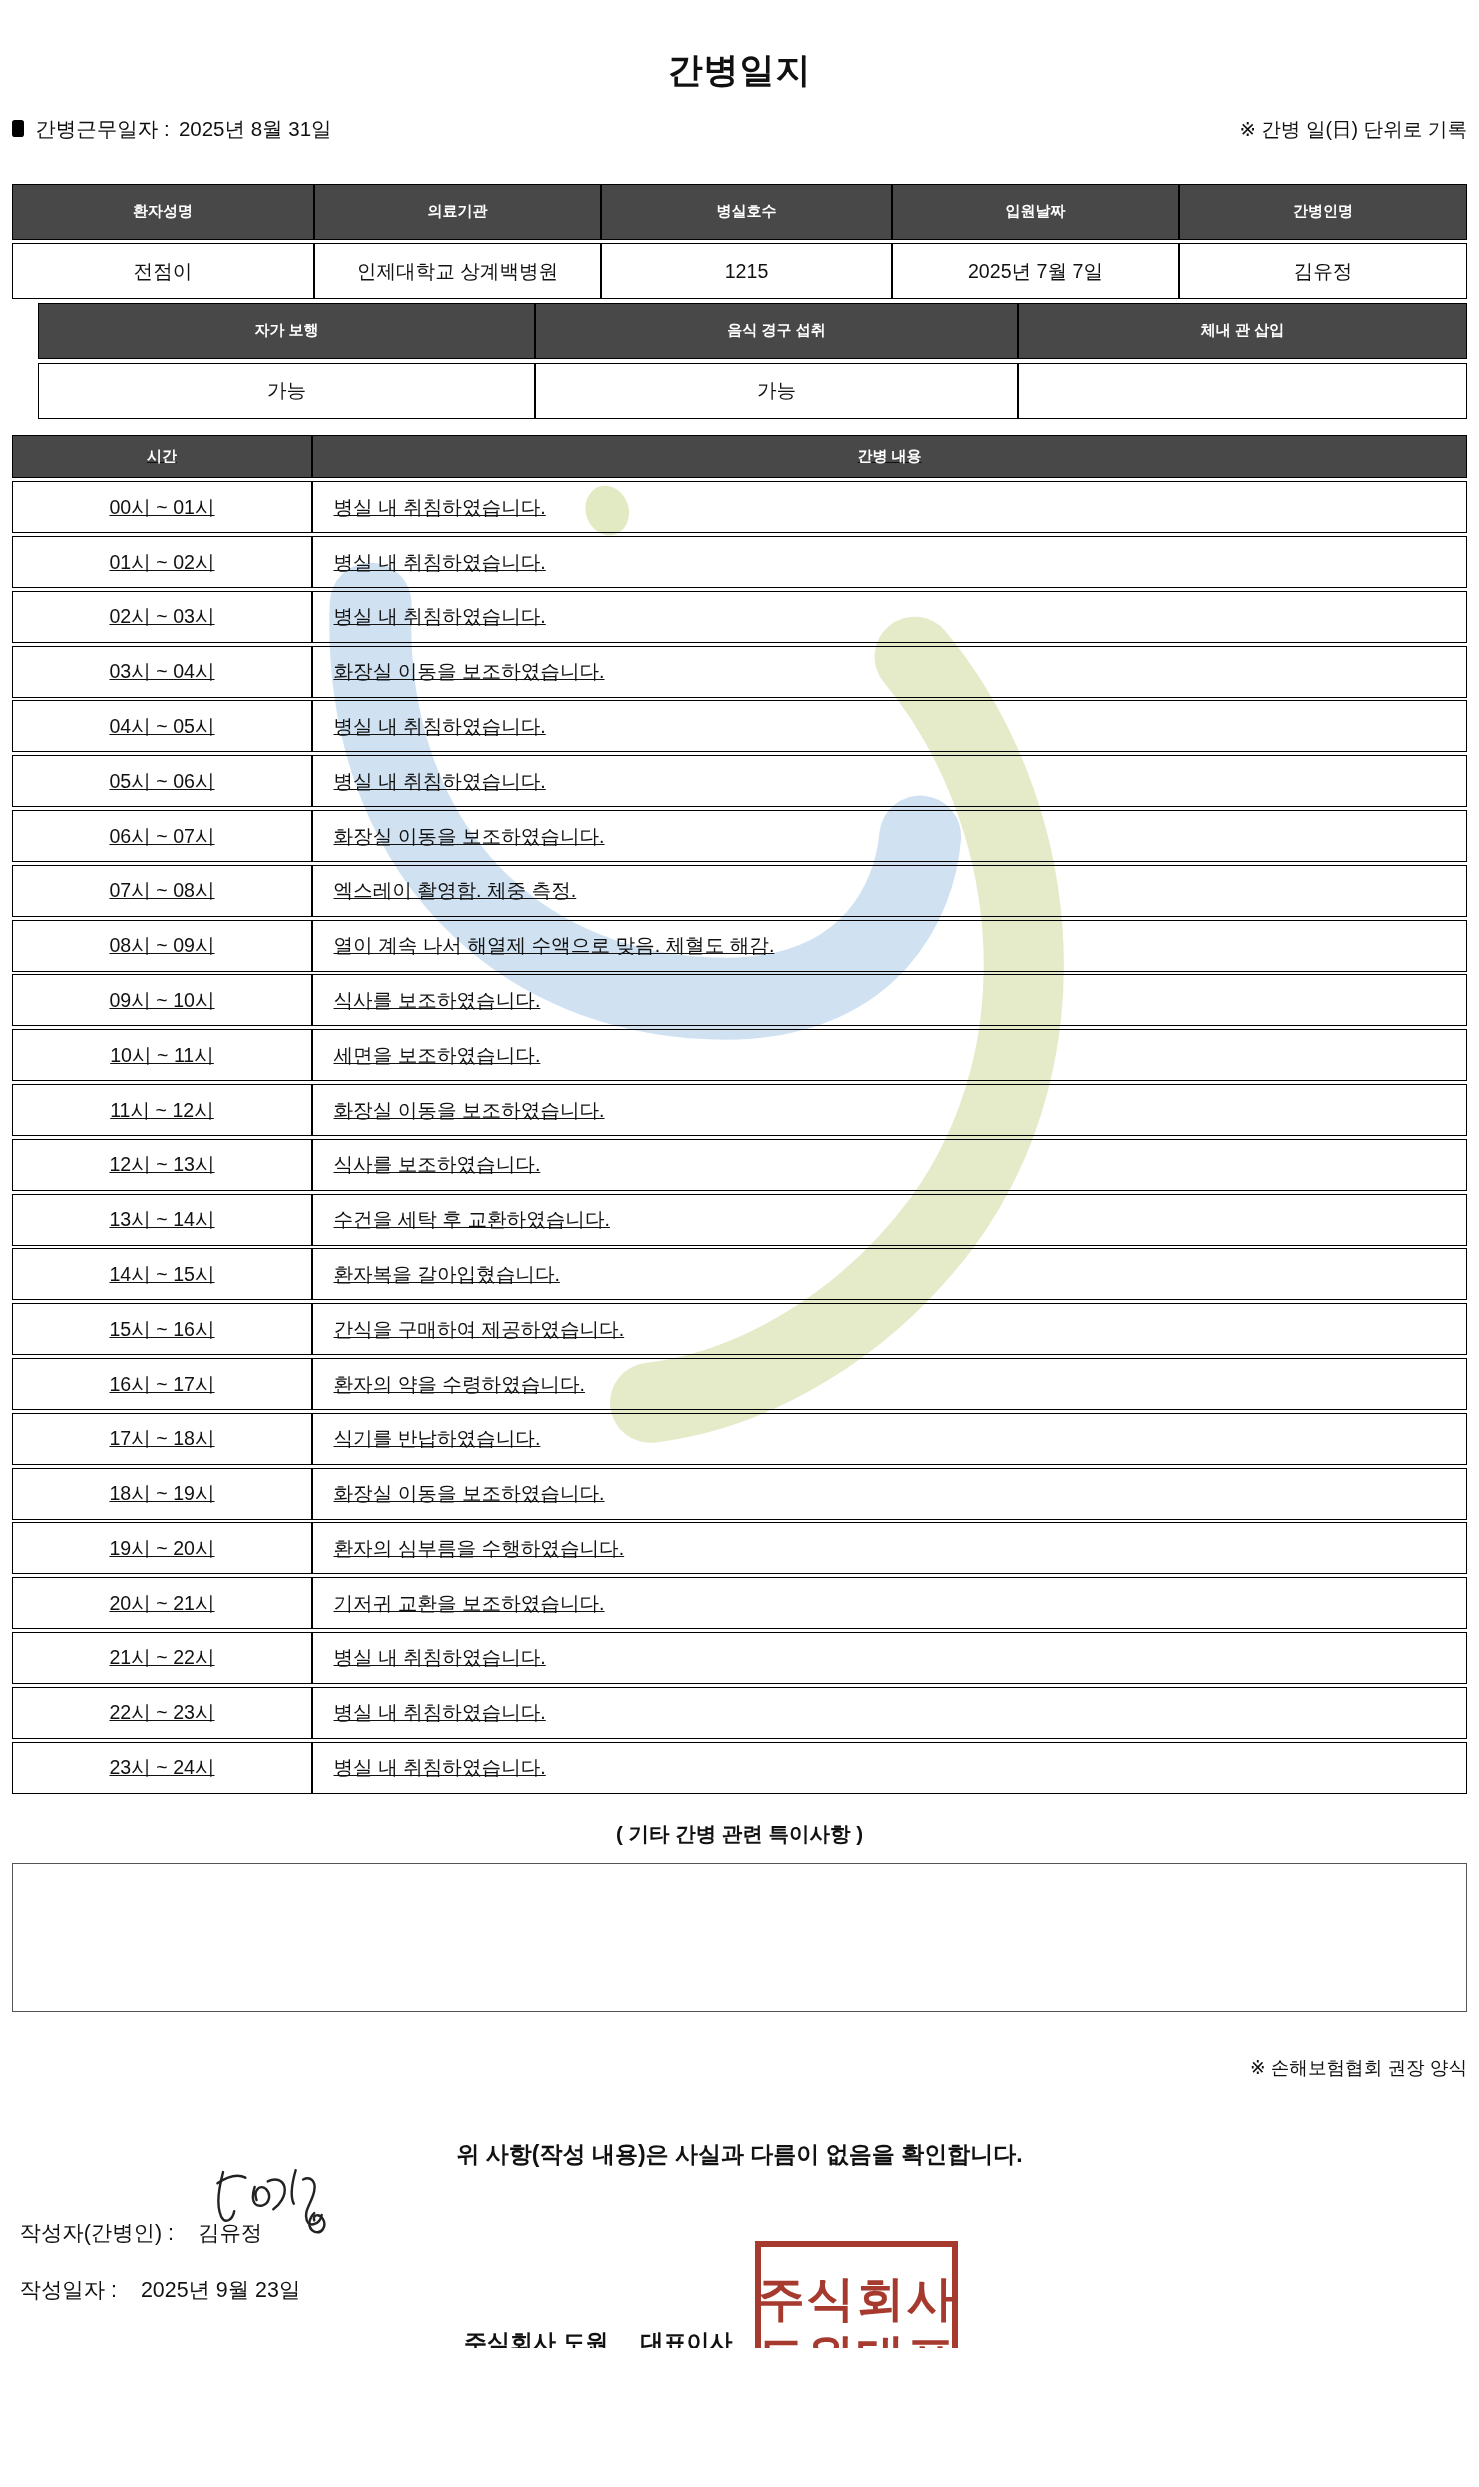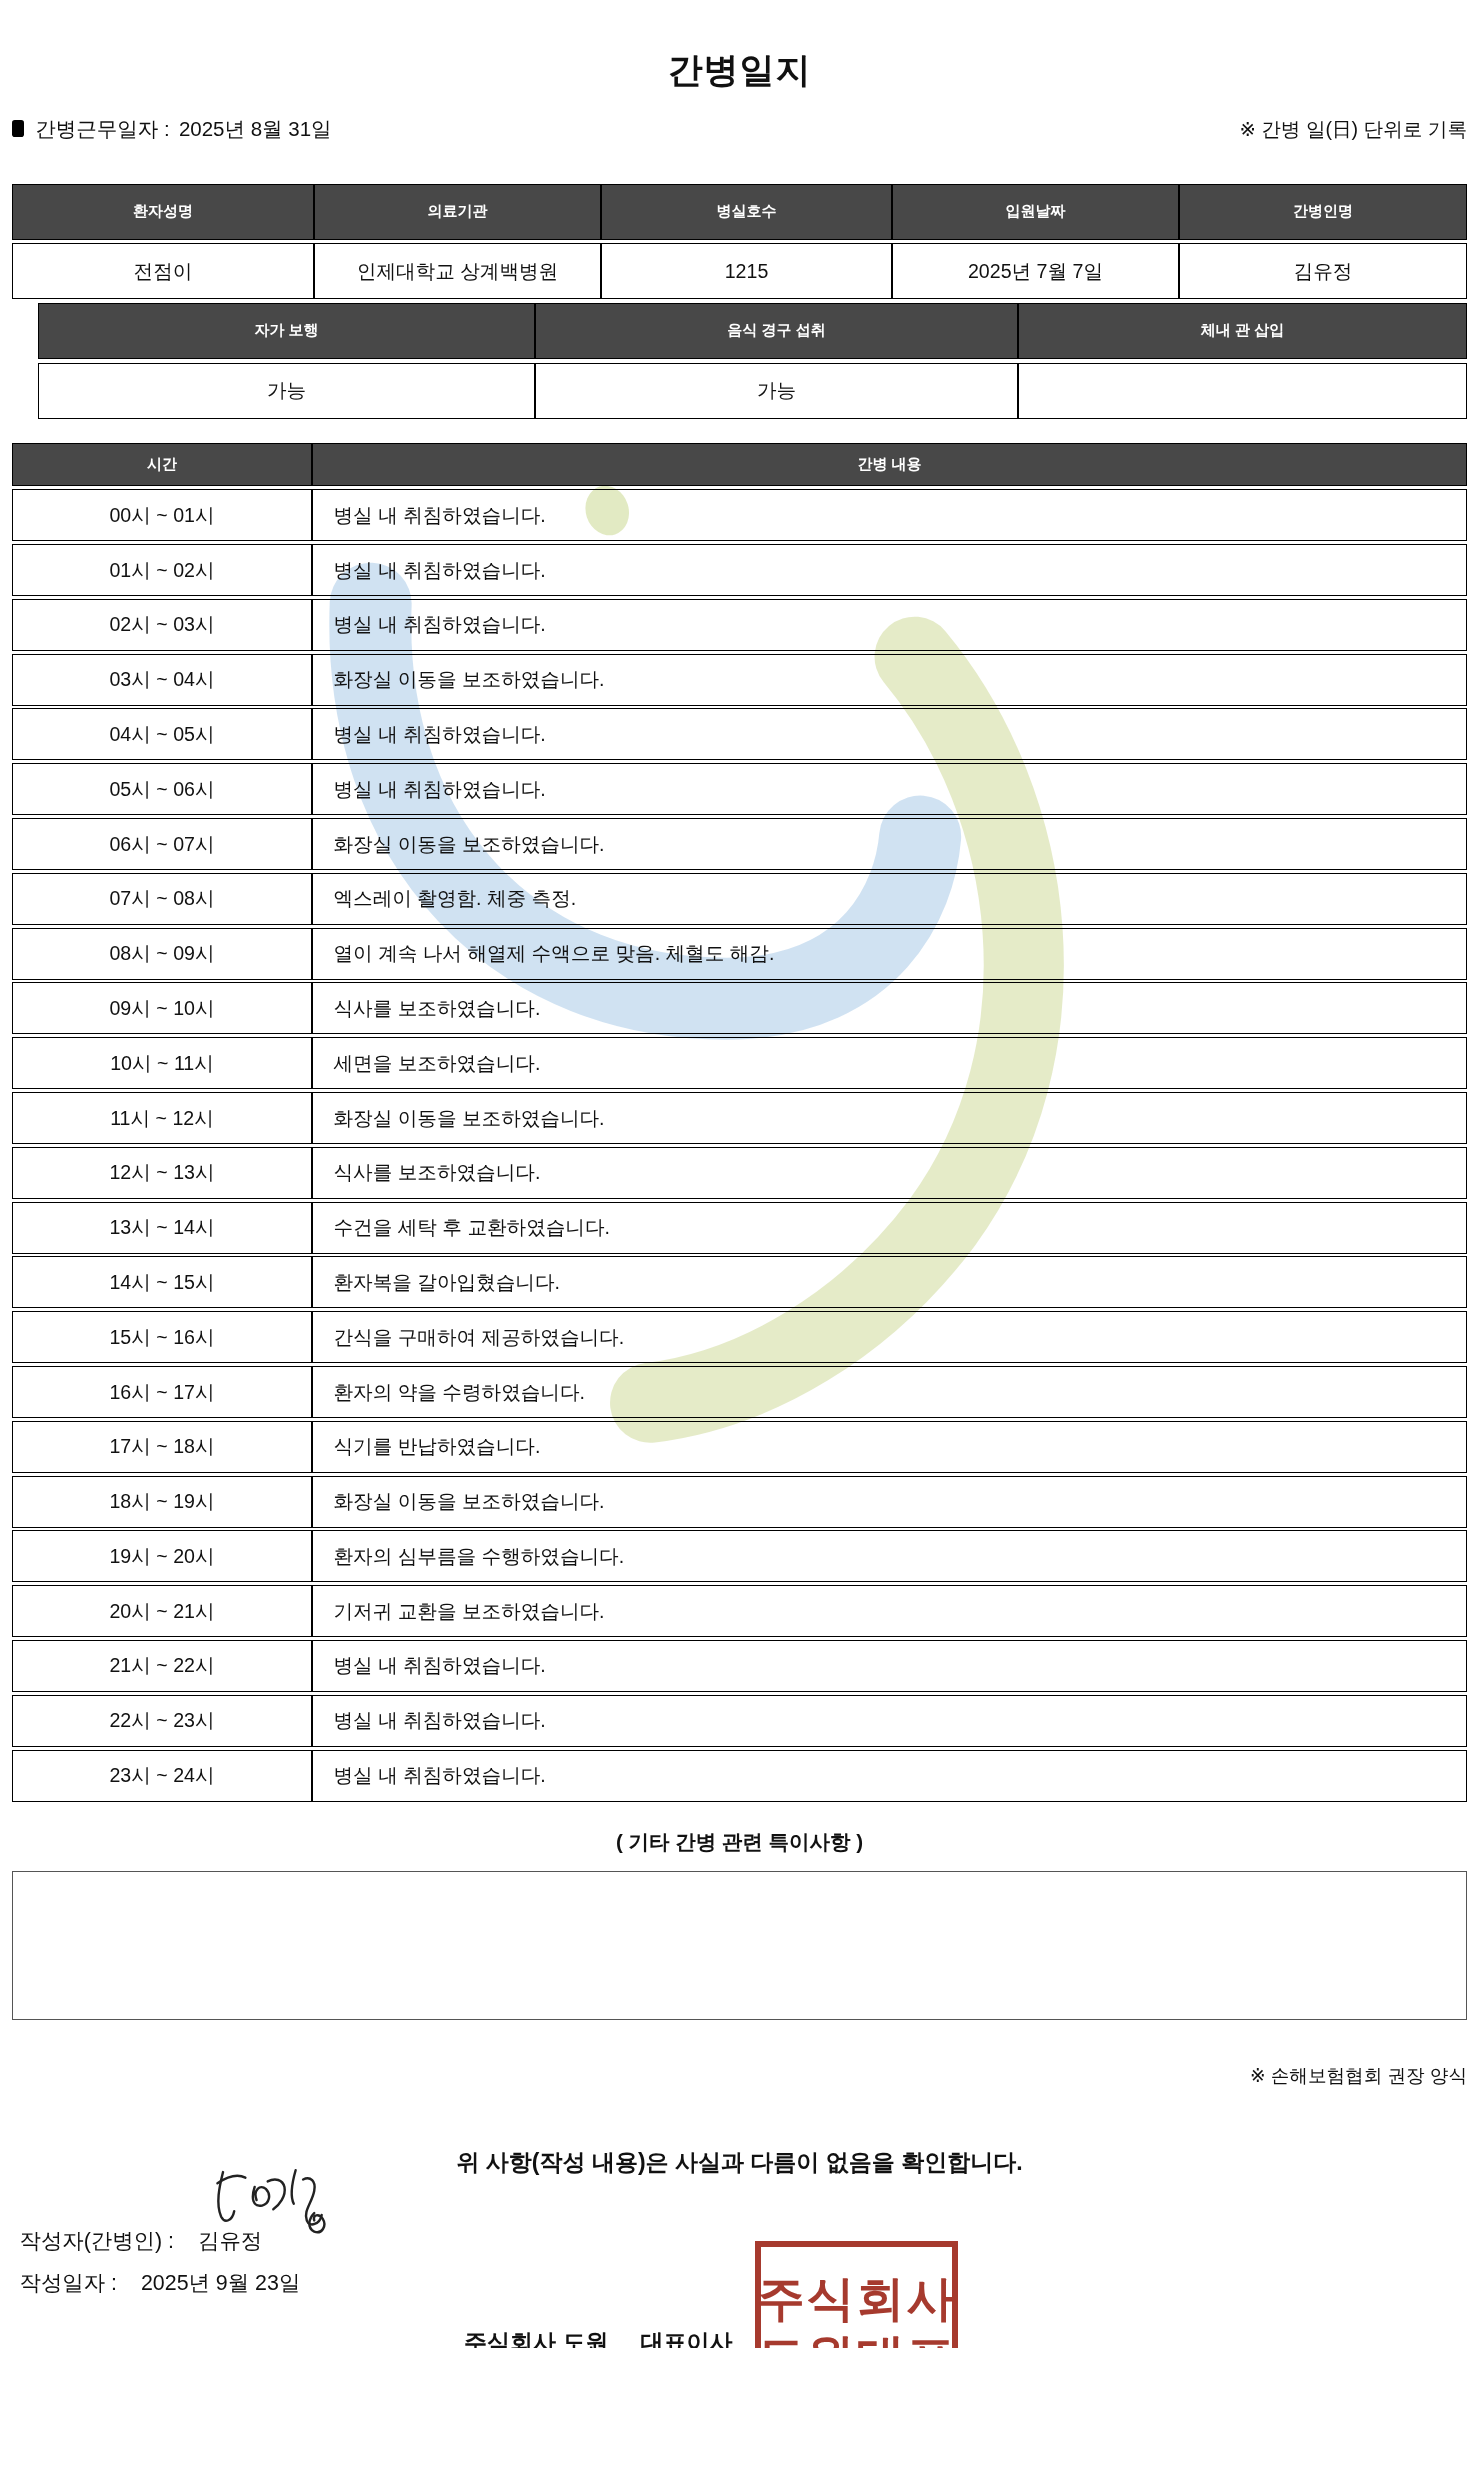--- a/index.html
+++ b/index.html
@@ -22,21 +22,21 @@
     display:flex;justify-content:space-between;align-items:flex-end;
     margin-top:20.5px;font-size:20.5px;
   }
   .info-left{display:flex;align-items:center;gap:9.3px;}
   .bullet{width:12px;height:17.7px;background:#000;border-radius:2.8px;display:inline-block;margin-right:1.9px;}
   .info-right{font-size:19.6px;}
 
   
   .tbl{margin-top:41px;}
   .tbl2{margin-top:3.7px;margin-left:26px;}
-  .tbl3{margin-top:24px;}
+  .tbl3{margin-top:16px;text-decoration:underline;}
   .trow{
     display:grid;border:1.9px solid #000;margin-bottom:3.7px;
     box-sizing:border-box;background:transparent;
   }
   .trow.hdr{background:#484848;color:#fff;font-weight:bold;}
   .cell{
     display:flex;align-items:center;justify-content:center;
     border-left:2.8px solid #000;font-size:19.6px;min-height:100%;
     box-sizing:border-box;padding:0 7.5px;text-align:center;
   }
@@ -59,21 +59,21 @@
   .form-note{
     text-align:right;font-size:18.6px;margin-top:43px;
   }
   .confirmation{
     text-align:center;font-size:23px;font-weight:bold;margin-top:58px;
   }
   .writer-line{
     margin-top:48px;font-size:21.4px;padding-left:7.5px;display:flex;align-items:center;gap:24px;
   }
   .date-line{
-    margin-top:13px;font-size:21.4px;padding-left:7.5px;display:flex;align-items:center;gap:24px;
+    margin-top:28px;font-size:21.4px;padding-left:7.5px;display:flex;align-items:center;gap:24px;
   }
   .signature{
     position:absolute;left:210px;top:2159px;z-index:2;
   }
   .company-line{
     position:absolute;left:464px;top:2327px;z-index:2;
     font-size:23px;font-weight:bold;display:flex;gap:32px;
   }
   .stamp{
     position:absolute;left:755px;top:2241px;z-index:2;

